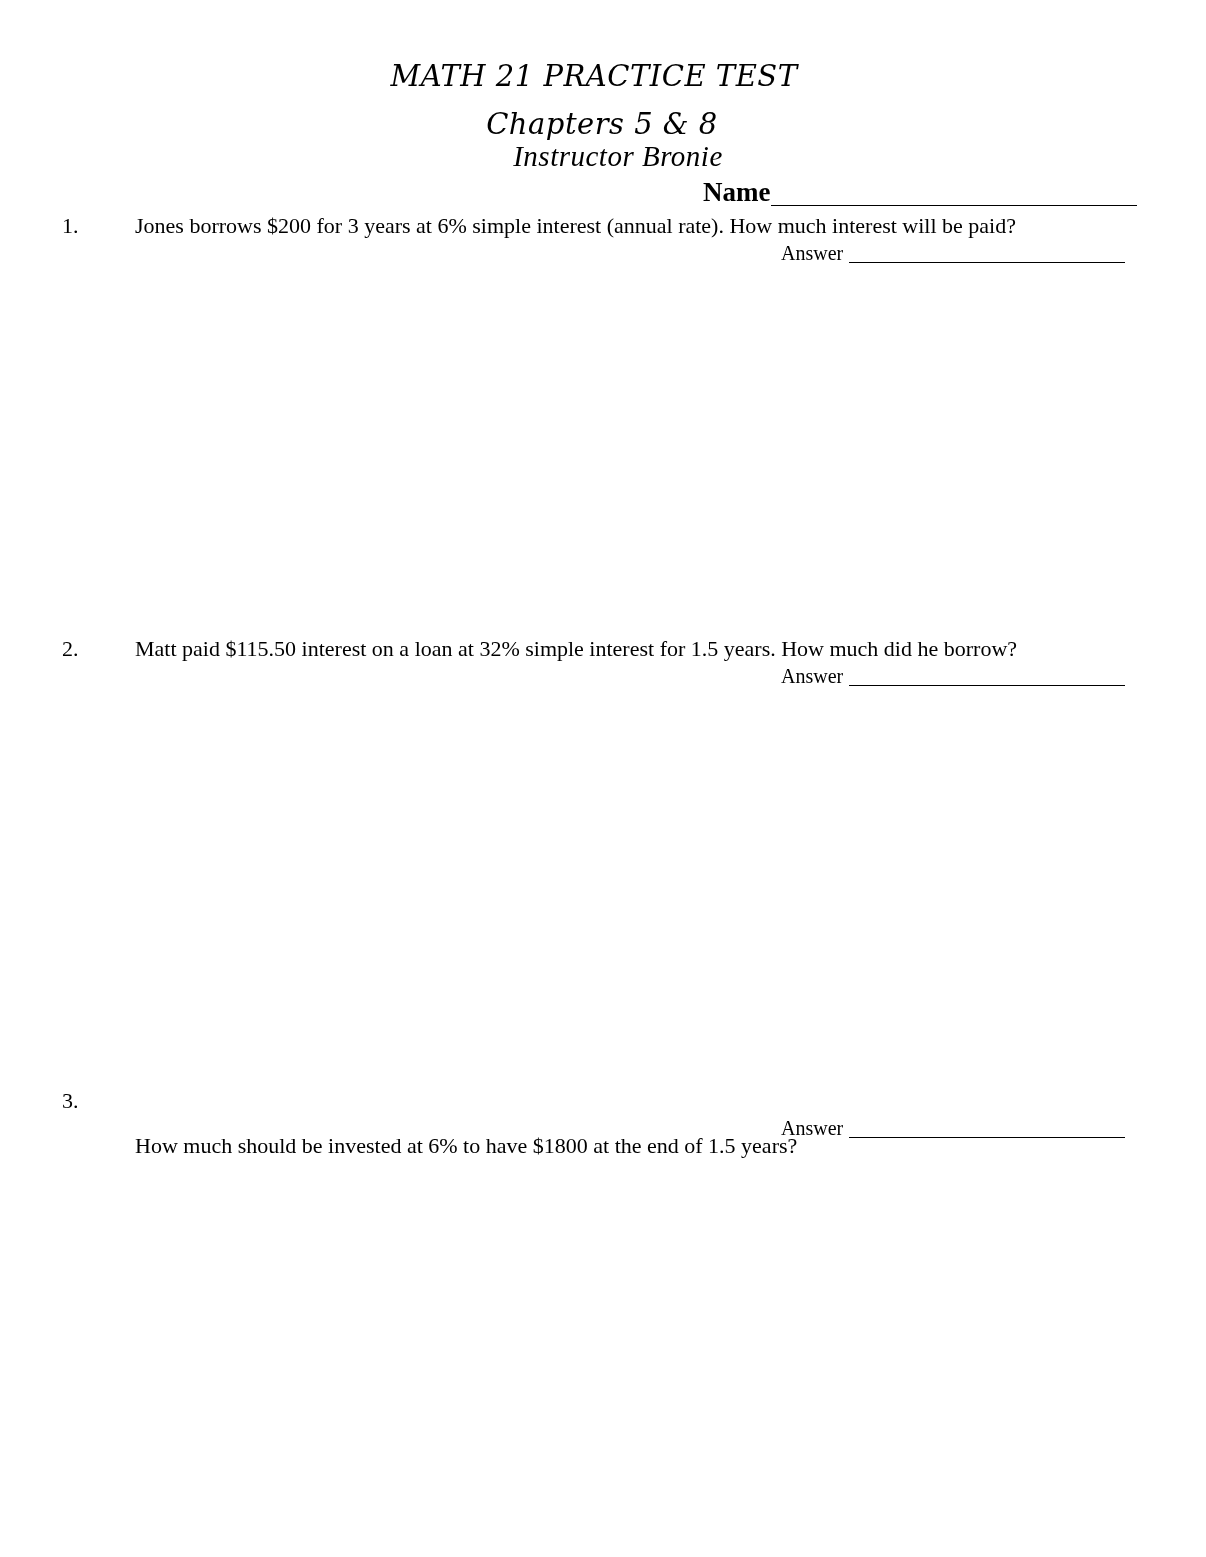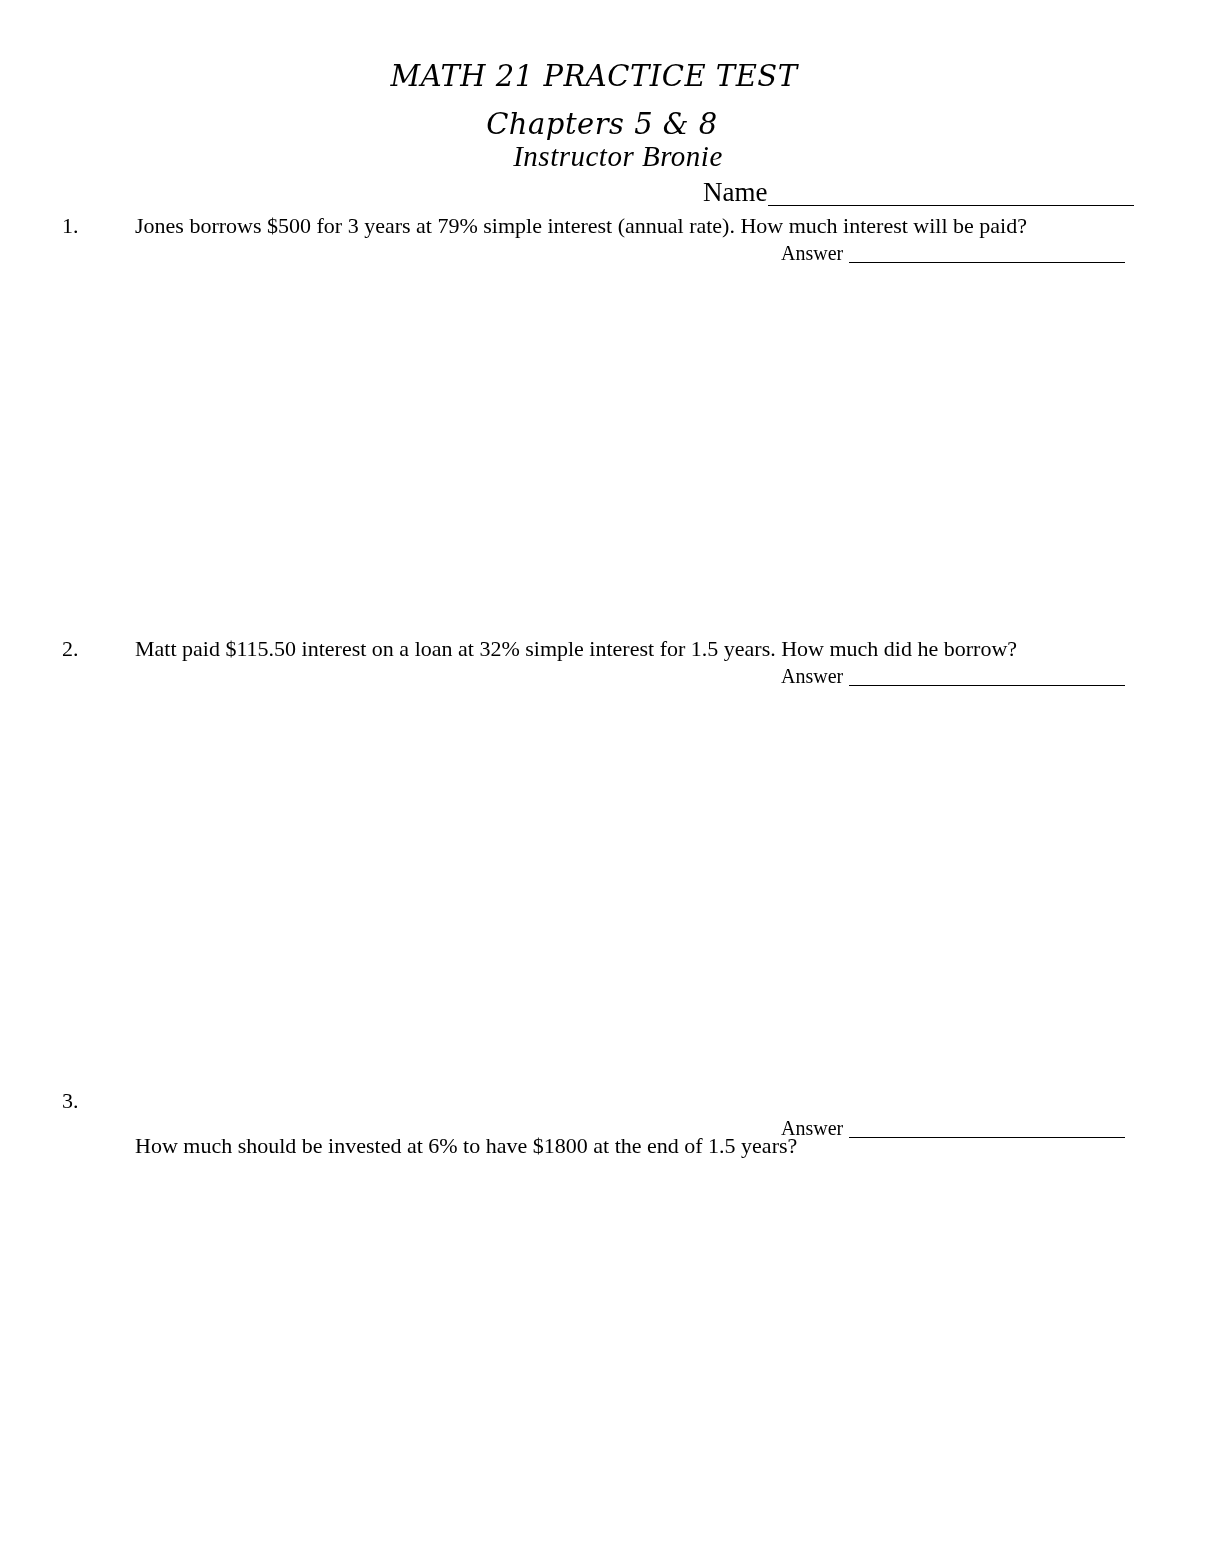--- a/index.html
+++ b/index.html
@@ -7,21 +7,21 @@
     .title-line {
       position: absolute; left: 0; width: 1160px; text-align: center;
       font-family: "DejaVu Serif", serif; font-style: italic; font-size: 29px;
       letter-spacing: 0.5px; line-height: 1;
     }
     #t1 { top: 62px; left: 14px; width: 1160px; }
     #t2 { top: 102px; left: 0; width: 1204px; margin-top: 8px; }
     #t3 { top: 142px; left: 16px; width: 1204px; font-family: Liberation Serif, serif; }
     .name-row {
       position: absolute; top: 179px; left: 703px;
-      font-family: "Liberation Serif", serif; font-weight: normal; font-size: 27px; line-height: 1;
+      font-family: "Liberation Serif", serif; font-weight: bold; font-size: 27px; line-height: 1;
       display: flex; align-items: flex-end;
     }
     .name-line { display: inline-block; width: 366px; border-bottom: 1.5px solid #000; height: 24px; margin-left: 1px; }
     .q-num {
       position: absolute; left: 62px;
       font-family: "Liberation Serif", serif; font-size: 22px; line-height: 1;
     }
     .q-text {
       position: absolute; left: 135px;
       font-family: "Liberation Serif", serif; font-size: 22px; line-height: 1; white-space: nowrap;
@@ -39,21 +39,21 @@
 <div id="t1" class="title-line">MATH 21 PRACTICE TEST</div>
 <div id="t2" class="title-line">Chapters 5 &amp; 8</div>
 <div id="t3" class="title-line">Instructor Bronie</div>
 
 <div class="name-row">
   <span>Name</span>
   <span class="name-line"></span>
 </div>
 
 <div class="q-num" style="top:215px;">1.</div>
-<div class="q-text" style="top:215px;">Jones borrows $500 for 3 years at 79% simple interest (annual rate).  How much interest will be paid?</div>
+<div class="q-text" style="top:215px;">Jones borrows $200 for 3 years at 6% simple interest (annual rate).  How much interest will be paid?</div>
 <div class="answer-row" style="top:243px;">
   <span>Answer</span>
   <span class="answer-line"></span>
 </div>
 
 <div class="q-num" style="top:638px;">2.</div>
 <div class="q-text" style="top:638px;">Matt paid $115.50 interest on a loan at 32% simple interest for 1.5 years.  How much did he borrow?</div>
 <div class="answer-row" style="top:666px;">
   <span>Answer</span>
   <span class="answer-line"></span>

